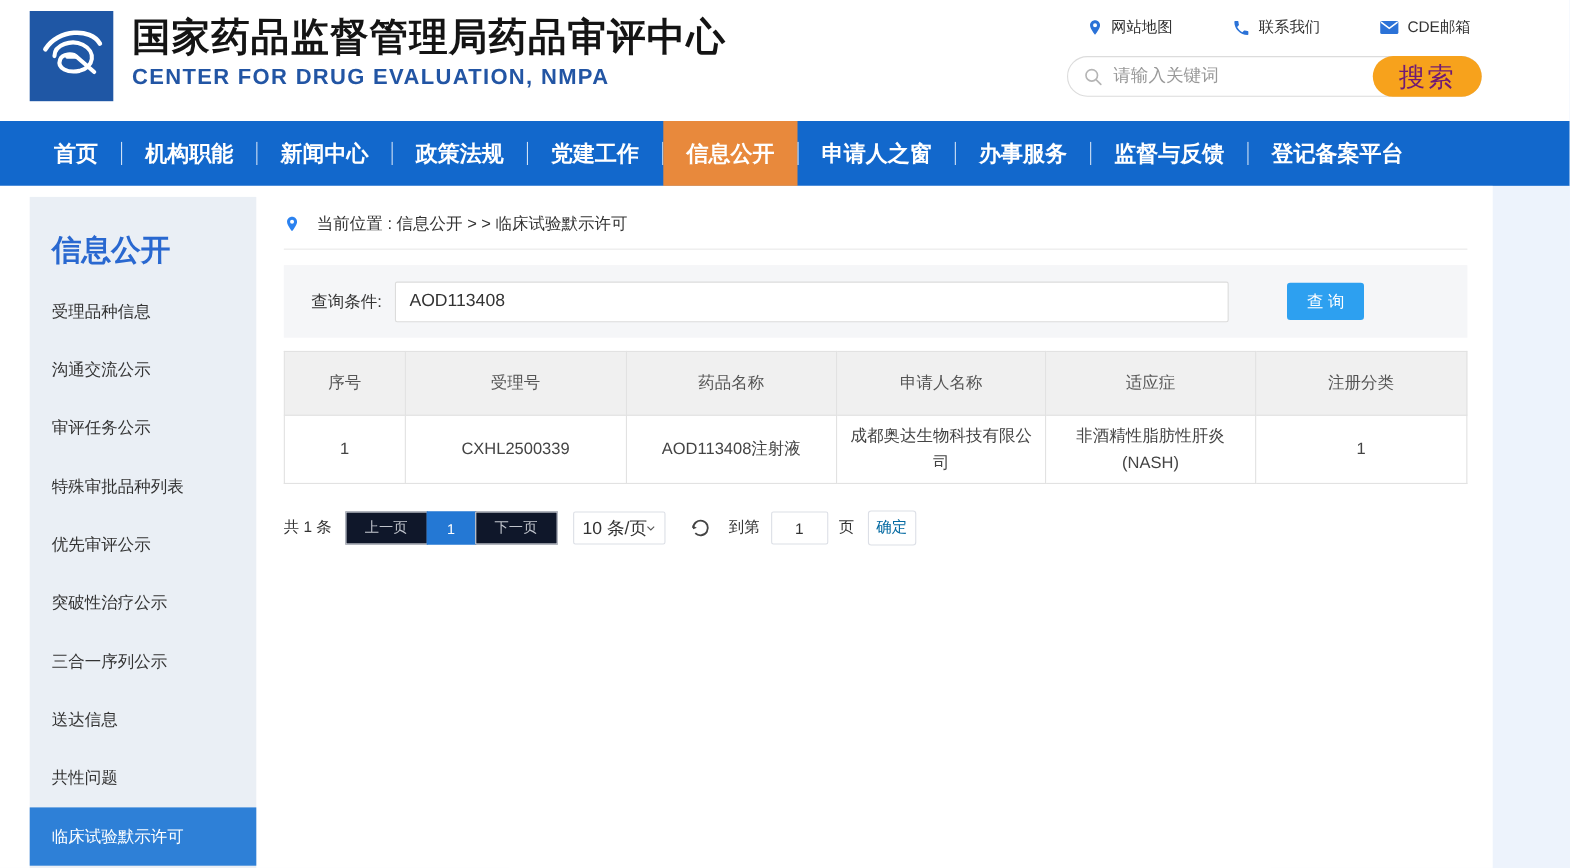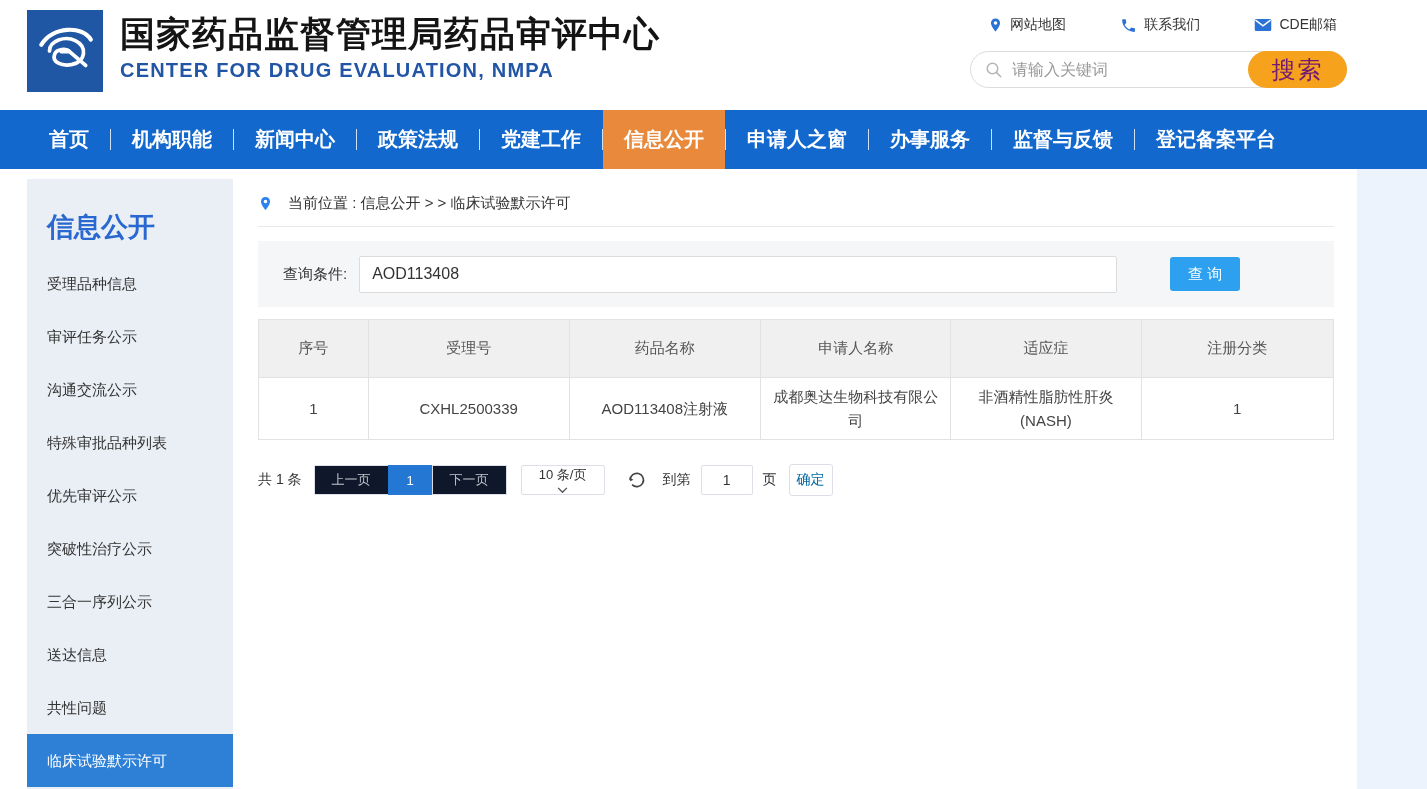--- a/index.html
+++ b/index.html
@@ -62,22 +62,22 @@
     padding:4px 12px; line-height:1.6; background:#fff; }
 
   .pagination { margin-top:24px; display:flex; align-items:center; font-size:14px; color:#333; }
   .pg-total { margin-right:13px; white-space:nowrap; }
   .pager-group { display:flex; }
   .pg-btn { height:30px; padding:0 17px; border:1px solid #dcdfe6; background:#0f172a; font-size:13px;
     display:flex; align-items:center; justify-content:center; cursor:pointer; margin-left:-1px; }
   .pg-btn.disabled { color:#c0c4cc; }
   .pg-btn.current { background:#2478d4; color:#fff; border-color:#2478d4; width:45px; padding:0; }
   .pg-select { margin-left:14px; width:84px; height:30px; border:1px solid #dcdfe6; border-radius:2px;
-    display:flex; align-items:center; justify-content:space-between; padding:0 8px; font-size:13px;
-    color:#333; cursor:pointer; background:#fff; white-space:nowrap;flex-direction:column; }
+    display:flex; align-items:center; justify-content:space-between; padding:0 8px; font-size:16px;
+    color:#333; cursor:pointer; background:#fff; white-space:nowrap; }
   .refresh { margin-left:20px; width:22px; height:22px; border:none; background:transparent;
     cursor:pointer; display:flex; align-items:center; justify-content:center; }
   .goto-label { margin-left:16px; white-space:nowrap; }
   .goto-input { margin-left:10px; width:52px; height:30px; border:1px solid #dcdfe6; border-radius:2px;
     text-align:center; font-size:14px; color:#333; outline:none; }
   .goto-suffix { margin-left:10px; }
   .confirm-btn { margin-left:12px; width:44px; height:32px; border:1px solid #dcdfe6; border-radius:3px;
     background:#fff; font-size:14px; color:#0369a1; cursor:pointer; }
 </style>
 </head>
@@ -152,22 +152,22 @@
   <span class="nav-sep"></span>
   <a class="nav-item">登记备案平台</a>
 </nav>
 
 <div class="page-body">
   <div class="content-wrap">
 
     <aside class="sidebar">
       <div class="side-title">信息公开</div>
       <div class="side-item">受理品种信息</div>
+      <div class="side-item">沟通交流公示</div>
       <div class="side-item">审评任务公示</div>
-      <div class="side-item">沟通交流公示</div>
       <div class="side-item">特殊审批品种列表</div>
       <div class="side-item">优先审评公示</div>
       <div class="side-item">突破性治疗公示</div>
       <div class="side-item">三合一序列公示</div>
       <div class="side-item">送达信息</div>
       <div class="side-item">共性问题</div>
       <div class="side-item active">临床试验默示许可</div>
     </aside>
 
     <main class="main">

